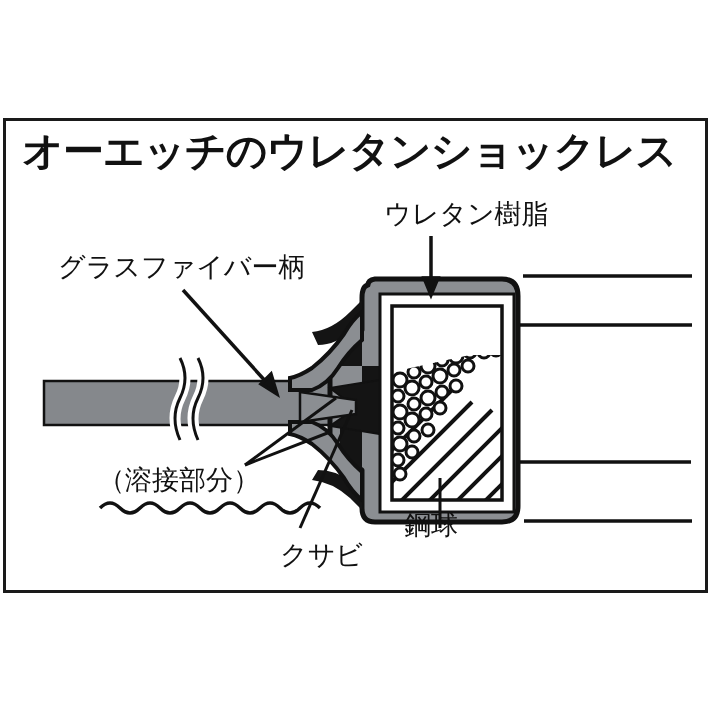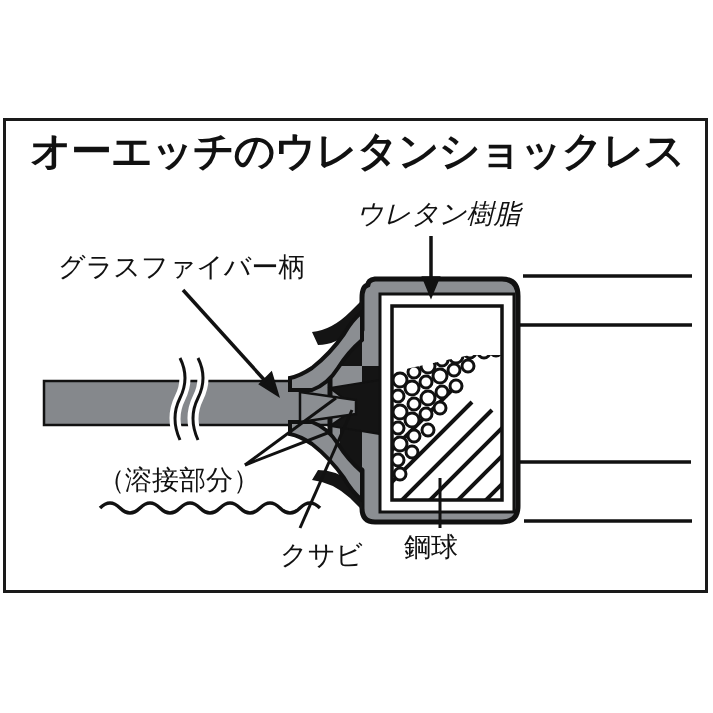--- a/index.html
+++ b/index.html
@@ -1,29 +1,29 @@
 <!DOCTYPE html>
 <html><head>
 <meta charset="utf-8">
 <style>
   html,body{margin:0;padding:0;background:#ffffff;}
   body{width:713px;height:713px;overflow:hidden;
        font-family:"DejaVu Sans","Liberation Sans",sans-serif;}
   #stage{position:relative;width:713px;height:713px;background:#fff;}
   #frame{position:absolute;left:3px;top:118px;width:705px;height:475px;
          border:3px solid #1a1a1a;background:#fff;box-sizing:border-box;}
-  #title{position:absolute;left:30px;top:126px;width:676px;height:50px;
+  #title{position:absolute;left:22px;top:126px;width:676px;height:50px;
          font-size:41px;font-weight:700;color:#111;letter-spacing:-1px;
          white-space:nowrap;line-height:50px;}
   .lbl{position:absolute;color:#111;white-space:nowrap;line-height:1;}
-  #lbl-urethane{left:356px;top:200px;font-size:27px;font-style:italic;}
+  #lbl-urethane{left:384px;top:200px;font-size:27px;}
   #lbl-fiber{left:58px;top:253px;font-size:27px;}
   #lbl-weld{left:98px;top:466px;font-size:27px;}
   #lbl-wedge{left:280px;top:533px;font-size:27px;margin-top:8px;}
-  #lbl-ball{left:404px;top:533px;font-size:27px;}
+  #lbl-ball{left:404px;top:511px;font-size:27px;}
   svg.art{position:absolute;left:0;top:0;width:713px;height:713px;}
 </style>
 </head>
 <body>
 
 <div id="stage">
 
   <div id="frame"></div>
 
   <div id="title">オーエッチのウレタンショックレス</div>

